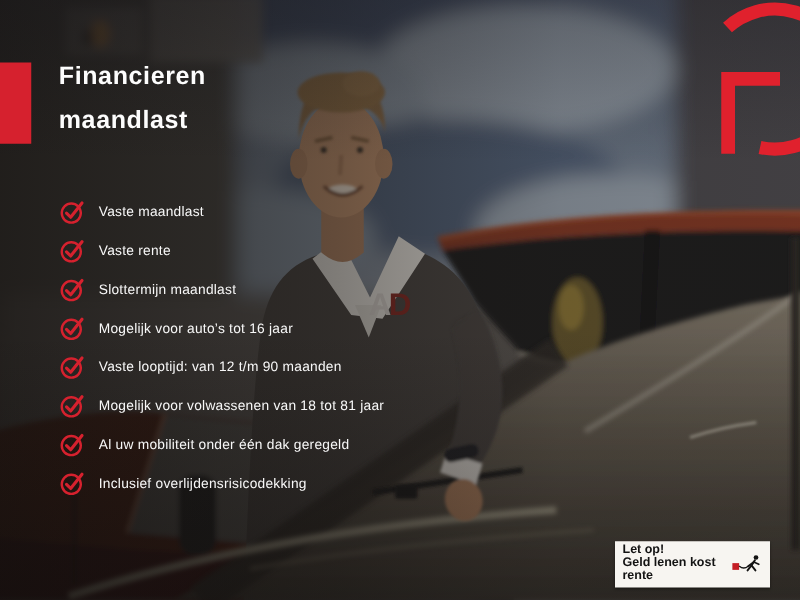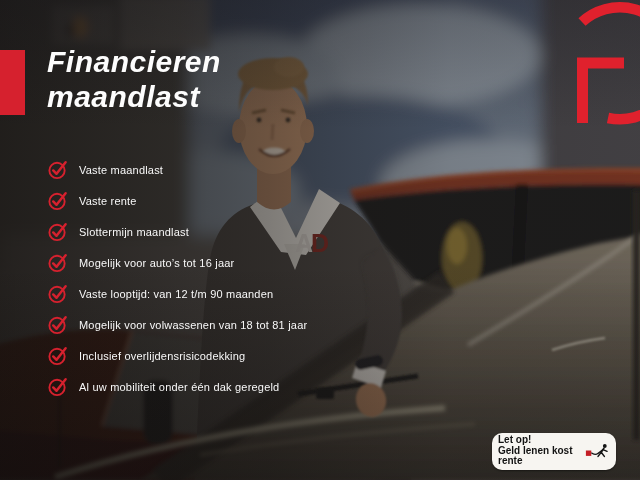--- a/index.html
+++ b/index.html
@@ -7,38 +7,37 @@
     position:relative;width:640px;height:480px;overflow:hidden;
     font-family:"Liberation Sans",sans-serif;background:#56524e;
   }
   .scene{position:absolute;inset:0;width:100%;height:100%;display:block;}
   .accent-bar{
     position:absolute;left:0;top:50px;width:25px;height:65px;
     background:#d6212e;
   }
   .title{
     position:absolute;left:47px;top:44px;
-    color:#fdfdfd;font-size:30px;line-height:35px;font-weight:600;
+    color:#fdfdfd;font-size:20px;line-height:35px;font-weight:600;
     letter-spacing:.5px;
-    font-style:italic;
   }
   .title span{display:block;}
   .benefits{
     position:absolute;left:47px;top:154px;margin:0;padding:0;list-style:none;
   }
   .benefit{display:flex;align-items:center;height:31px;gap:11px;}
   .benefit .check{width:21px;height:21px;flex:0 0 21px;display:block;}
   .benefit-label{
     color:#f8f8f8;font-size:11px;font-weight:500;letter-spacing:.2px;
     white-space:nowrap;
   }
   .brand-mark{position:absolute;top:0;right:0;width:78px;height:126px;display:block;}
   .warning-badge{
     position:absolute;left:492px;top:433px;width:124px;box-sizing:border-box;
-    background:#f7f5f1;border-radius:10px;padding:2px 4px 3px 6px;
+    background:#f7f5f1;border-radius:0;padding:2px 4px 3px 6px;
     display:flex;align-items:center;gap:3px;
     box-shadow:0 1px 2px rgba(0,0,0,.45);
   }
   .warning-text{font-size:10px;line-height:10.5px;font-weight:bold;color:#131313;}
   .warning-icon{width:27px;height:15px;flex:0 0 27px;display:block;}
 </style>
 </head>
 <body>
 
 <div class="stage">
@@ -221,28 +220,28 @@
           <circle cx="10.5" cy="12" r="8" fill="none" stroke="#d6212e" stroke-width="2"></circle>
           <path d="M6.5,12 L10,15.5 L19.5,3.5" fill="none" stroke="#d6212e" stroke-width="2.6" stroke-linecap="round" stroke-linejoin="round"></path>
         </svg>
       <span class="benefit-label">Mogelijk voor volwassenen van 18 tot 81 jaar</span>
     </li>
     <li class="benefit">
       <svg class="check" viewBox="0 0 22 22">
           <circle cx="10.5" cy="12" r="8" fill="none" stroke="#d6212e" stroke-width="2"></circle>
           <path d="M6.5,12 L10,15.5 L19.5,3.5" fill="none" stroke="#d6212e" stroke-width="2.6" stroke-linecap="round" stroke-linejoin="round"></path>
         </svg>
+      <span class="benefit-label">Al uw mobiliteit onder één dak geregeld</span>
+    </li>
+    <li class="benefit">
+      <svg class="check" viewBox="0 0 22 22">
+          <circle cx="10.5" cy="12" r="8" fill="none" stroke="#d6212e" stroke-width="2"></circle>
+          <path d="M6.5,12 L10,15.5 L19.5,3.5" fill="none" stroke="#d6212e" stroke-width="2.6" stroke-linecap="round" stroke-linejoin="round"></path>
+        </svg>
       <span class="benefit-label">Inclusief overlijdensrisicodekking</span>
-    </li>
-    <li class="benefit">
-      <svg class="check" viewBox="0 0 22 22">
-          <circle cx="10.5" cy="12" r="8" fill="none" stroke="#d6212e" stroke-width="2"></circle>
-          <path d="M6.5,12 L10,15.5 L19.5,3.5" fill="none" stroke="#d6212e" stroke-width="2.6" stroke-linecap="round" stroke-linejoin="round"></path>
-        </svg>
-      <span class="benefit-label">Al uw mobiliteit onder één dak geregeld</span>
     </li>
   </ul>
 
   <svg class="brand-mark" viewBox="0 0 78 126">
     <path d="M20,22 A56,56 0 1 1 46,118" fill="none" stroke="#e0212d" stroke-width="10.5"></path>
     <path d="M62,63 L20.5,63 L20.5,123" fill="none" stroke="#e0212d" stroke-width="11"></path>
   </svg>
 
   <div class="warning-badge">
     <div>

